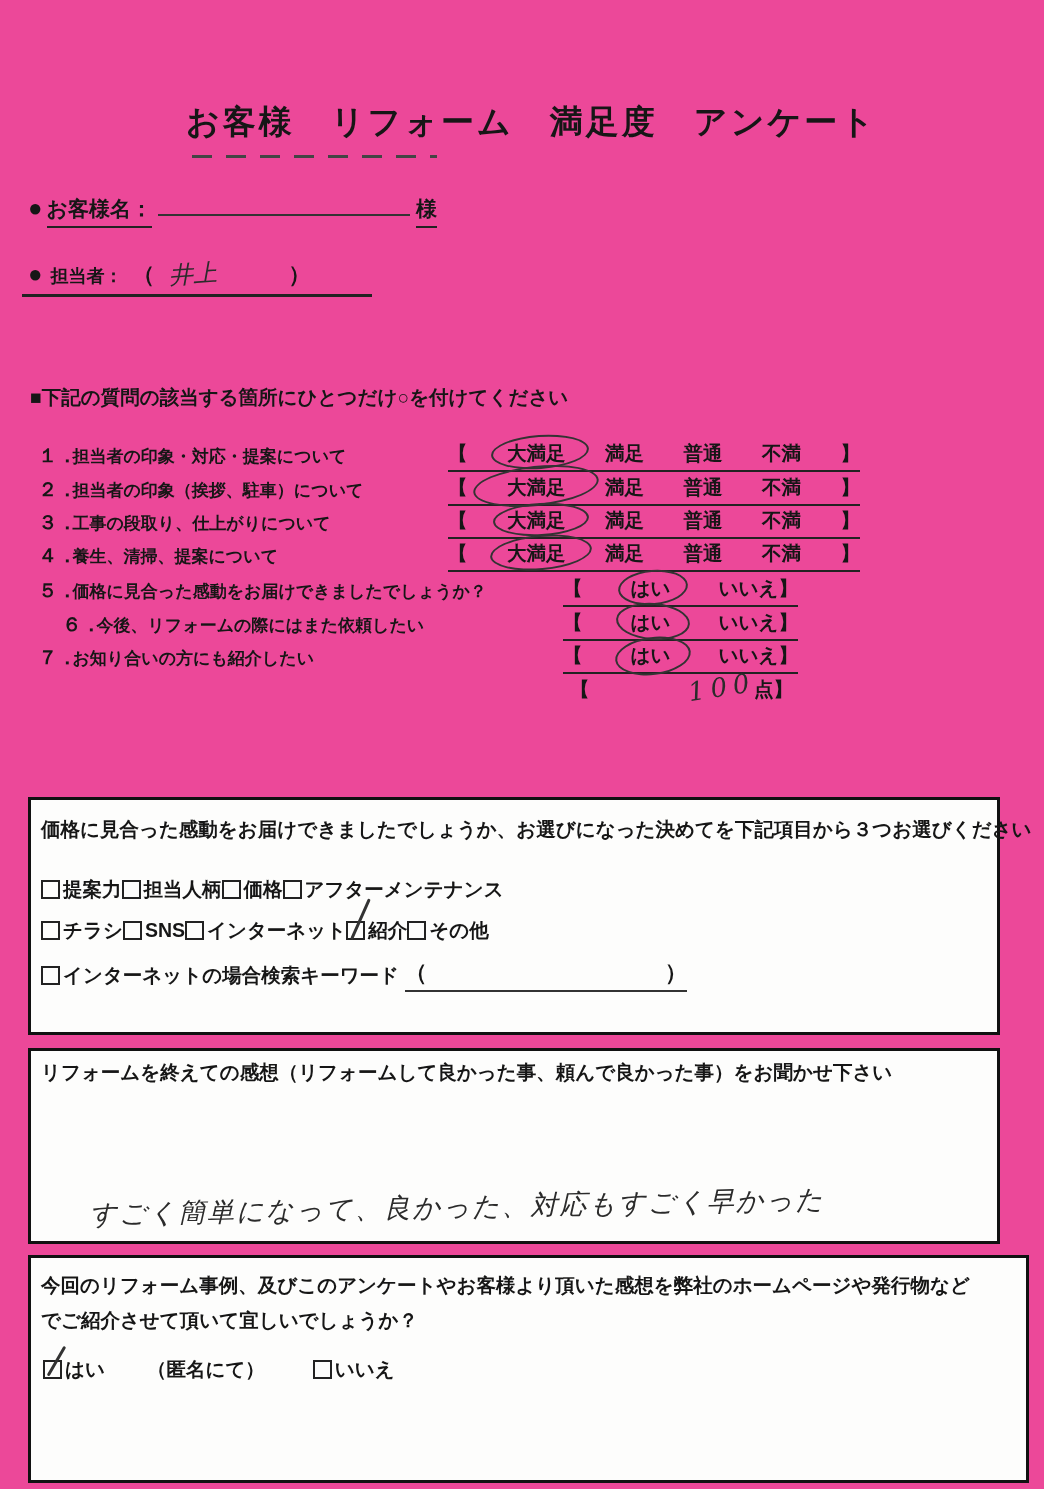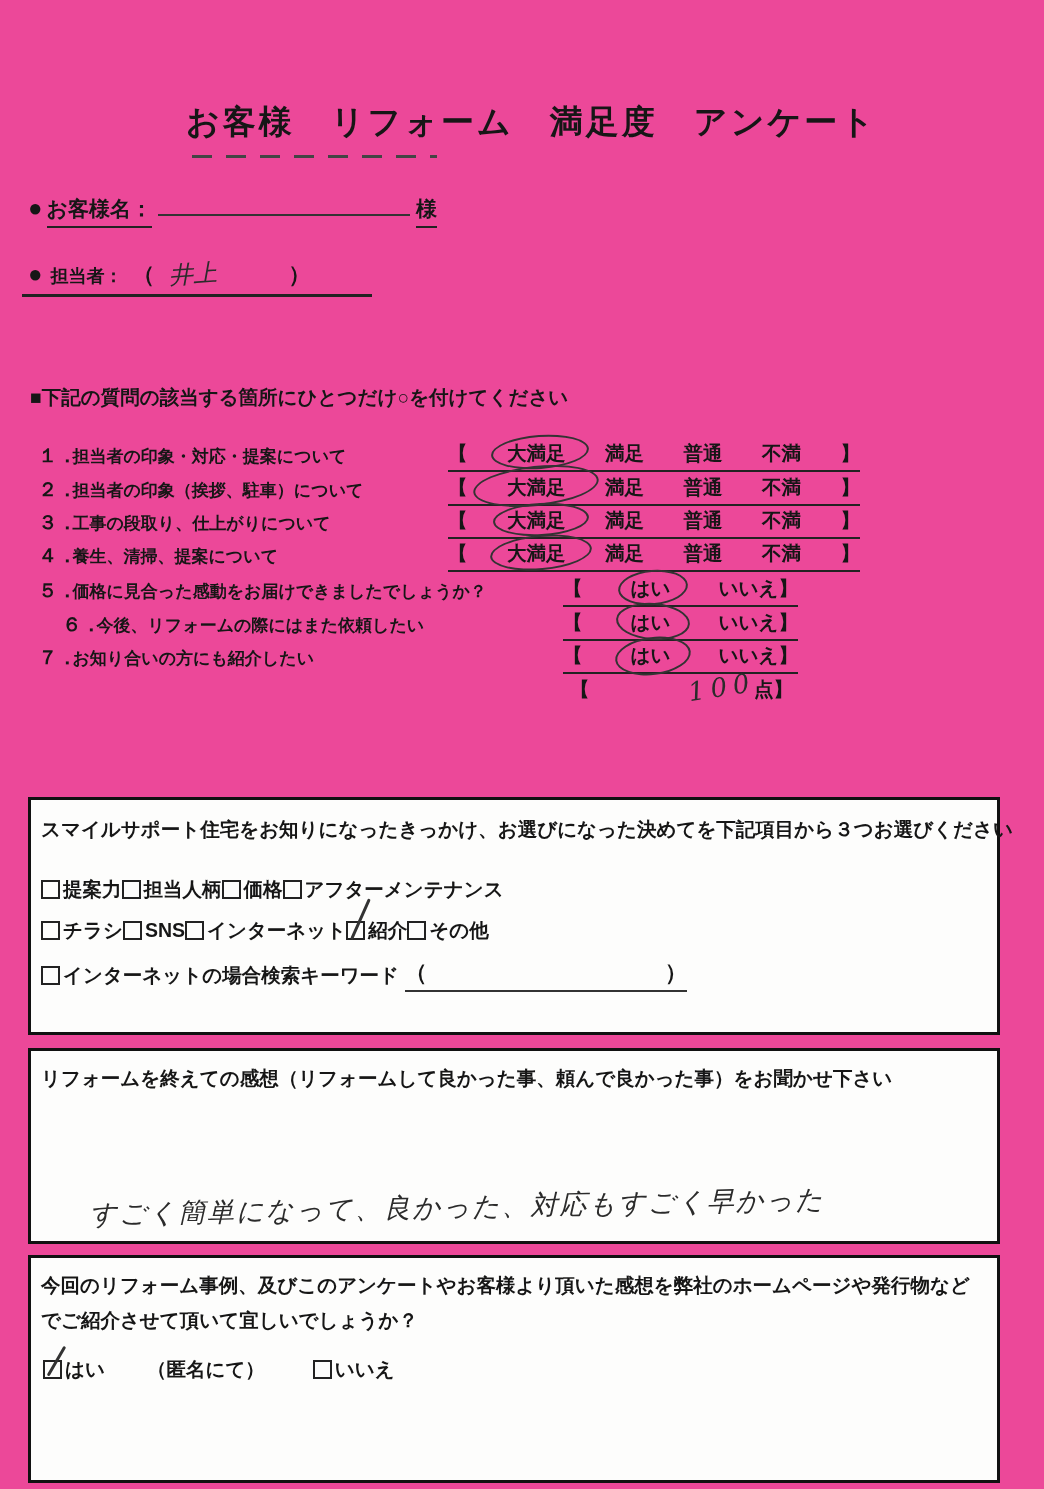--- a/index.html
+++ b/index.html
@@ -169,21 +169,21 @@
       <span>はい</span>
     </span>
     <span class="opt">いいえ】</span>
   </div>
 
   <div class="abs" style="left:570px;top:676px;font-size:19.5px;font-weight:bold;">【</div>
   <div class="abs handwriting score-hand" style="left:688px;top:672px;transform:rotate(-9deg);">100</div>
   <div class="abs" style="left:754px;top:676px;font-size:19.5px;font-weight:bold;">点】</div>
 
   <div class="abs bigbox" style="left:28px;top:797px;width:966px;height:232px;">
-    <div class="abs box-heading" style="left:10px;top:12px;white-space:nowrap;">スマイルサポート住宅をお知りになったきっかけ、お選びになった決めてを下記項目から３つお選びください</div>
+    <div class="abs box-heading" style="left:10px;top:12px;white-space:nowrap;">価格に見合った感動をお届けできましたでしょうか、お選びになった決めてを下記項目から３つお選びください</div>
 
     <div class="abs cb-row" style="left:10px;top:117px;">
       <span class="checkbox"></span>
       <span>チラシ</span>
       <span class="checkbox"></span>
       <span>SNS</span>
       <span class="checkbox"></span>
       <span>インターネット</span>
       <span class="checkbox">
         <span class="check-stroke"></span>
@@ -209,25 +209,25 @@
       <span>インターネットの場合検索キーワード</span>
       <span class="kw-paren-wrap" style="border-bottom:2px solid #333;margin-left:6px;padding-bottom:2px;">
         <span class="paren">（</span>
         <span class="kw-blank" style="border-bottom:none;"></span>
         <span class="paren">）</span>
       </span>
     </div>
   </div>
 
   <div class="abs bigbox" style="left:28px;top:1048px;width:966px;height:190px;">
-    <div class="abs box-heading" style="left:10px;top:10px;white-space:nowrap;">リフォームを終えての感想（リフォームして良かった事、頼んで良かった事）をお聞かせ下さい</div>
+    <div class="abs box-heading" style="left:10px;top:4px;white-space:nowrap;">リフォームを終えての感想（リフォームして良かった事、頼んで良かった事）をお聞かせ下さい</div>
     <div class="abs handwriting comment-hand" style="left:58px;top:138px;">すごく簡単になって、良かった、対応もすごく早かった</div>
   </div>
 
-  <div class="abs bigbox" style="left:28px;top:1255px;width:966px;height:222px;">
+  <div class="abs bigbox" style="left:28px;top:1255px;width:966px;height:222px;padding-left:29px;">
     <div class="abs box-heading" style="left:10px;top:10px;width:945px;">今回のリフォーム事例、及びこのアンケートやお客様より頂いた感想を弊社のホームページや発行物などでご紹介させて頂いて宜しいでしょうか？</div>
 
     <div class="abs cb-row" style="left:12px;top:98px;">
       <span class="checkbox">
         <span class="check-stroke small"></span>
       </span>
       <span>はい</span>
       <span style="width:42px;"></span>
       <span>（匿名にて）</span>
       <span style="width:48px;"></span>

